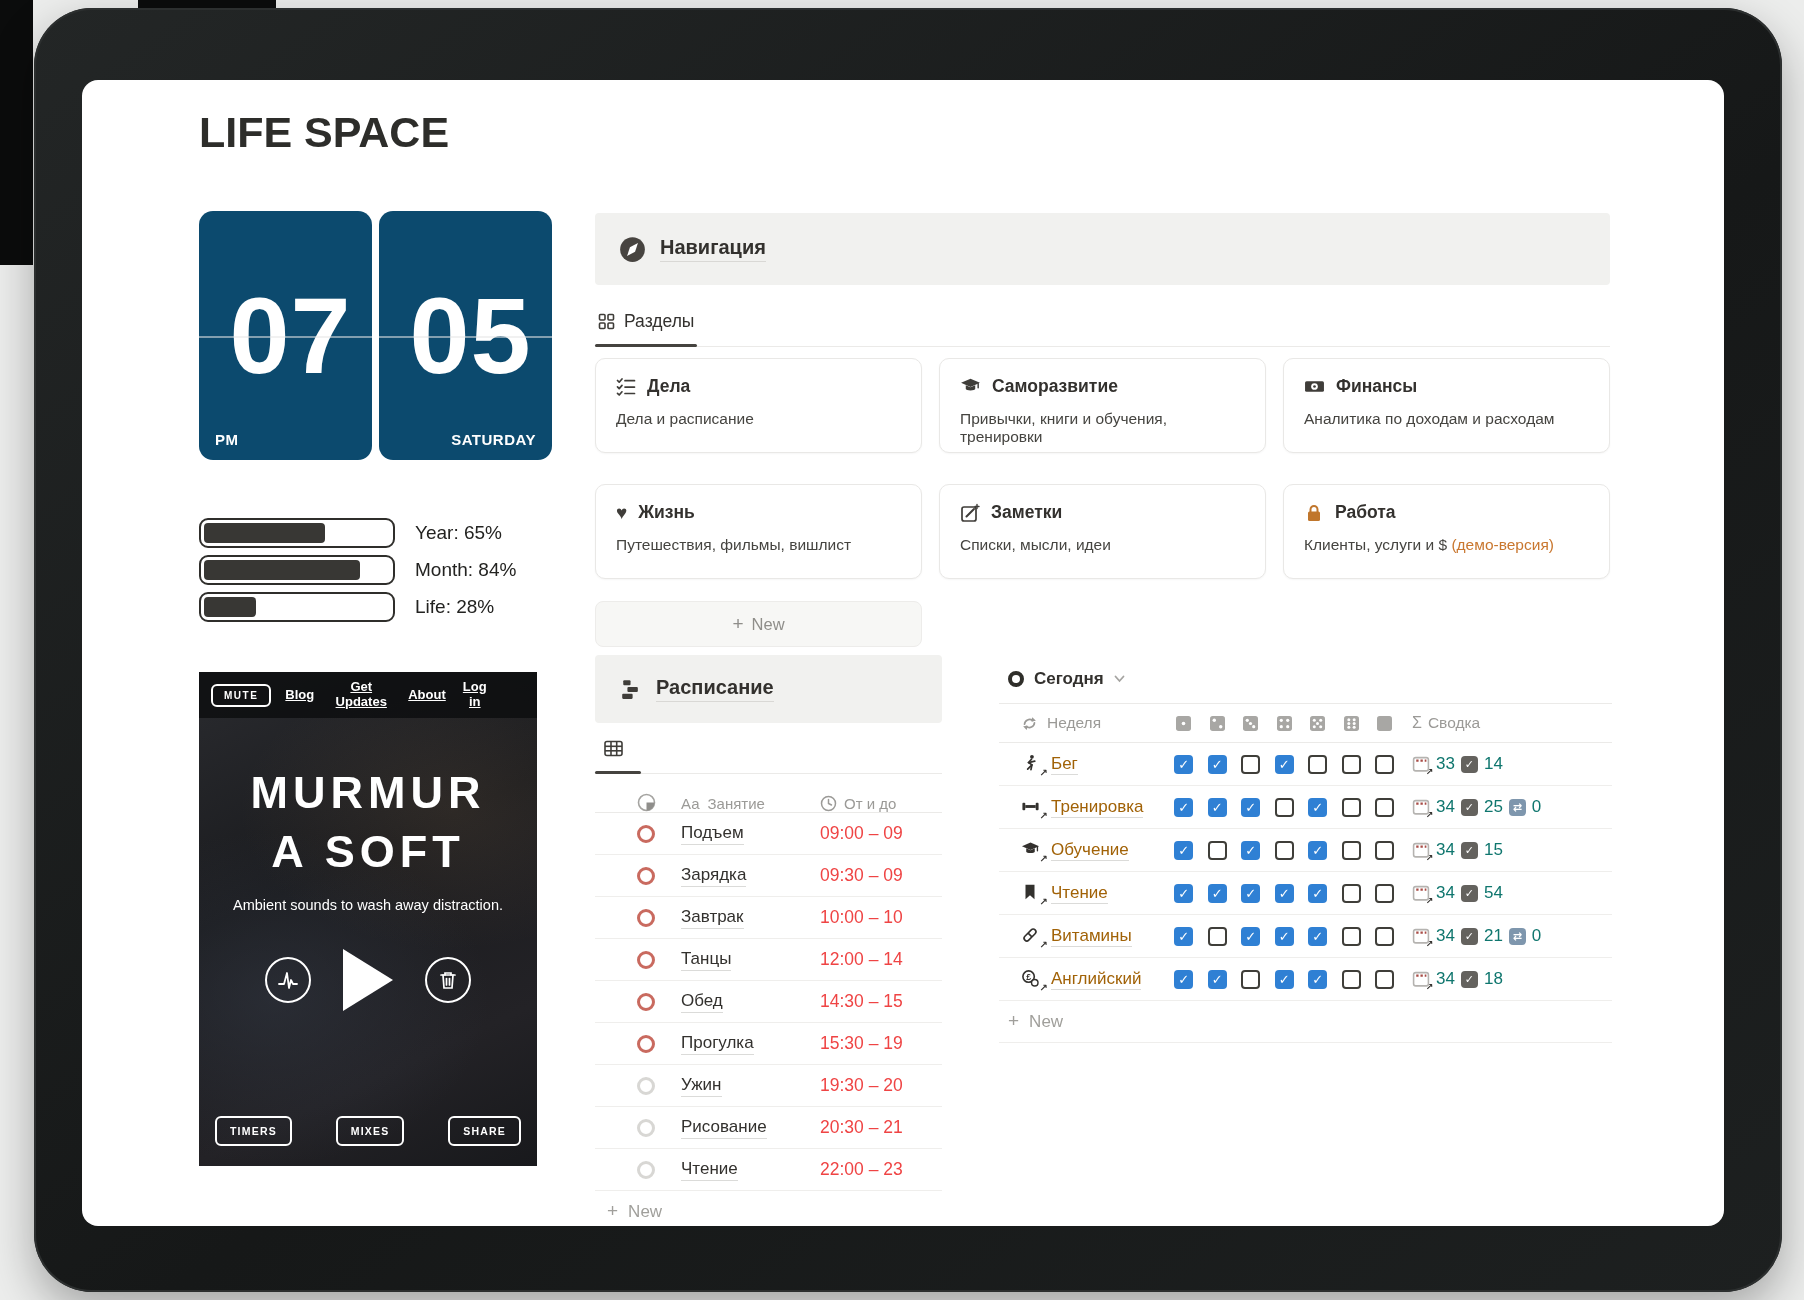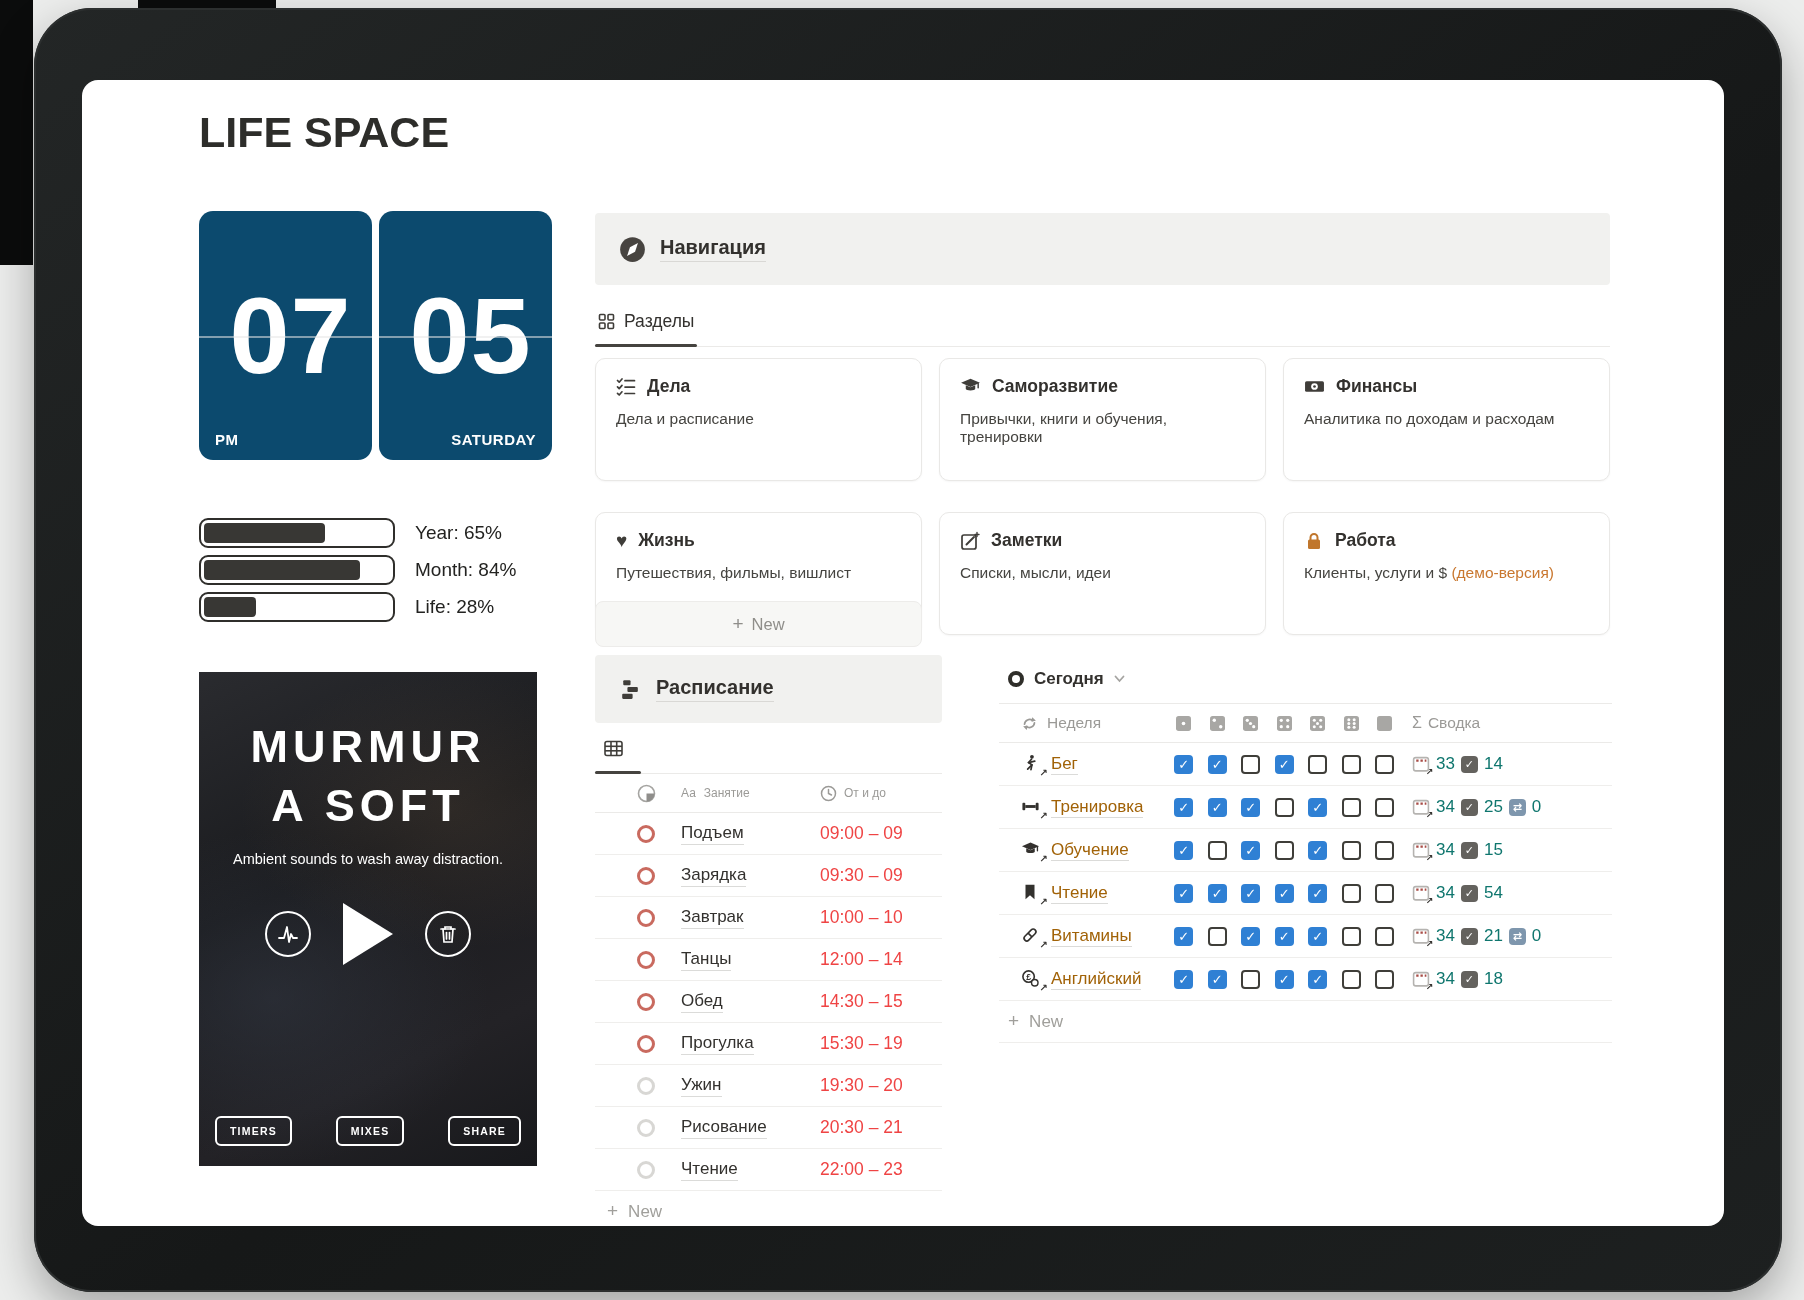--- a/index.html
+++ b/index.html
@@ -58,36 +58,36 @@
   
   .banner{position:absolute;display:flex;align-items:center;gap:14px;background:#f1f1ef;border-radius:4px;padding:0 24px;box-sizing:border-box;}
   .banner-title{font-size:20px;font-weight:700;color:#33312e;border-bottom:1px solid #d9d8d5;padding-bottom:2px;}
   .nav-banner{left:513px;top:133px;width:1015px;height:72px;}
 
   .tab-row{position:absolute;left:513px;top:216px;width:1015px;height:50px;border-bottom:1px solid #ebeae8;}
   .tab{position:relative;display:inline-flex;align-items:center;gap:9px;height:100%;font-size:17.5px;color:#33312e;font-weight:500;padding:0 3px;cursor:pointer;}
   .tab-underline{position:absolute;left:0;bottom:-1px;height:3px;width:100%;background:#45433f;border-radius:2px;}
 
   .cards{position:absolute;left:513px;top:278px;width:1015px;display:grid;grid-template-columns:repeat(3,1fr);column-gap:17px;row-gap:31px;}
-  .card{background:#fff;border:1px solid #e9e8e6;border-radius:10px;box-shadow:0 1px 2px rgba(15,15,15,.04);padding:17px 20px;height:123px;box-sizing:border-box;cursor:pointer;}
+  .card{background:#fff;border:1px solid #e9e8e6;border-radius:10px;box-shadow:0 1px 2px rgba(15,15,15,.04);padding:17px 20px;height:95px;box-sizing:border-box;cursor:pointer;}
   .card-head{display:flex;align-items:center;gap:11px;}
   .card-title{font-size:17.5px;font-weight:700;color:#33312e;}
   .card-sub{margin-top:13px;font-size:15.5px;color:#454440;}
   .accent{color:#c9772f;}
 
   .new-card{position:absolute;left:513px;top:521px;width:327px;height:46px;display:flex;align-items:center;justify-content:center;gap:8px;
             background:#f7f7f5;border:1px solid #edecea;border-radius:8px;color:#8f8e8a;font-size:16.5px;cursor:pointer;font-family:inherit;}
   .plus::before{content:"+";font-size:19px;line-height:1;}
 
   
   .sched{position:absolute;left:513px;top:575px;width:347px;}
   .s-banner{position:relative;left:0;top:0;width:347px;height:68px;padding:0 22px;}
   .view-row{position:relative;height:50px;border-bottom:1px solid #ebeae8;display:flex;align-items:center;padding-left:9px;}
   .view-underline{position:absolute;left:0;bottom:-1px;width:46px;height:3px;background:#45433f;border-radius:2px;}
-  .s-header{display:flex;align-items:center;height:38px;padding-left:42px;color:#9b9a97;font-size:12px;border-bottom:1px solid #ebeae8;}
+  .s-header{display:flex;align-items:flex-end;height:38px;padding-left:42px;color:#9b9a97;font-size:15px;border-bottom:1px solid #ebeae8;}
   .s-h-name{display:flex;align-items:center;gap:8px;margin-left:25px;}
   .s-h-time{display:flex;align-items:center;gap:7px;margin-left:auto;width:122px;flex-shrink:0;}
   .s-row{display:flex;align-items:center;height:41px;border-bottom:1px solid #efeeec;padding-left:42px;cursor:pointer;}
   .ring{width:18px;height:18px;border-radius:50%;box-sizing:border-box;flex-shrink:0;cursor:pointer;}
   .ring.red{border:3.5px solid #c96a5f;}
   .ring.gray{border:3.5px solid #d8d7d4;}
   .s-name{margin-left:26px;font-size:17px;color:#33312e;border-bottom:1.5px solid rgba(55,53,47,.18);padding-bottom:1px;white-space:nowrap;}
   .s-time{margin-left:auto;width:122px;flex-shrink:0;font-size:17.5px;color:#ef4444;white-space:nowrap;overflow:hidden;}
   .new-row{display:flex;align-items:center;gap:10px;height:41px;color:#a09f9b;font-size:17px;padding-left:12px;cursor:pointer;}
 
@@ -166,20 +166,27 @@
           </div>
           <div class="p-row">
             <span class="p-bar">
                 <span class="p-fill" style="width: 28%;"></span>
               </span>
             <span class="p-label">Life: 28%</span>
           </div>
         </div>
 
         <div class="murmur">
+          <div class="m-nav">
+            <button class="m-mute">MUTE</button>
+            <a class="m-link">Blog</a>
+            <a class="m-link w64">Get Updates</a>
+            <a class="m-link">About</a>
+            <a class="m-link w30">Log in</a>
+          </div>
           <div class="m-title">
             <div>MURMUR</div>
             <div>A SOFT</div>
           </div>
           <div class="m-sub">Ambient sounds to wash away distraction.</div>
           <div class="m-controls">
             <span class="m-circle">
               <svg width="26" height="26" viewBox="0 0 26 26">
                   <polyline points="4,17 9,17 12,6 14,21 16,13 18,17 22,17" fill="none" stroke="#fff" stroke-width="1.8" stroke-linejoin="round" stroke-linecap="round"></polyline>
                 </svg>

